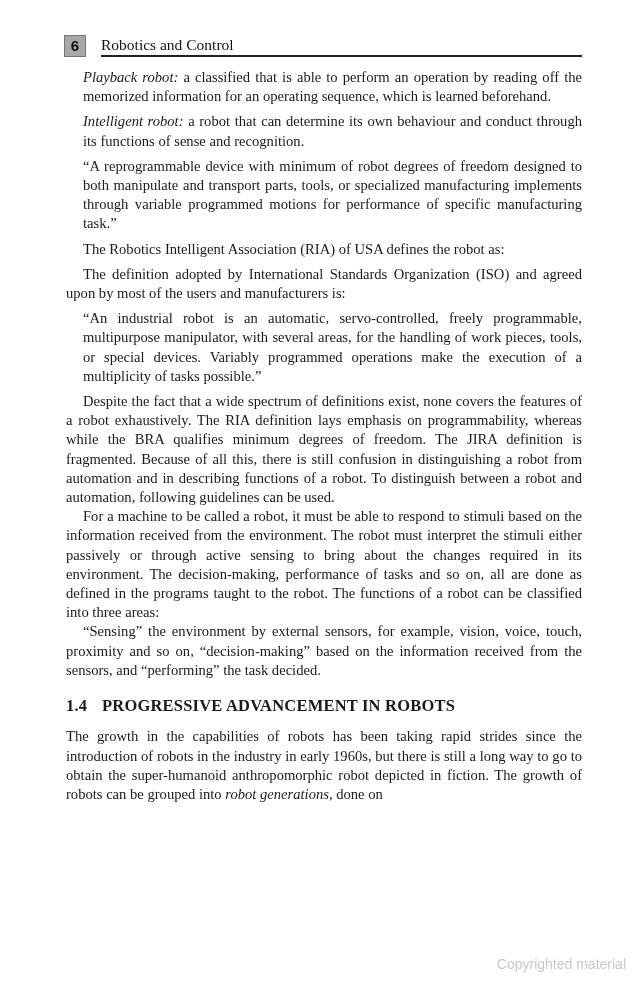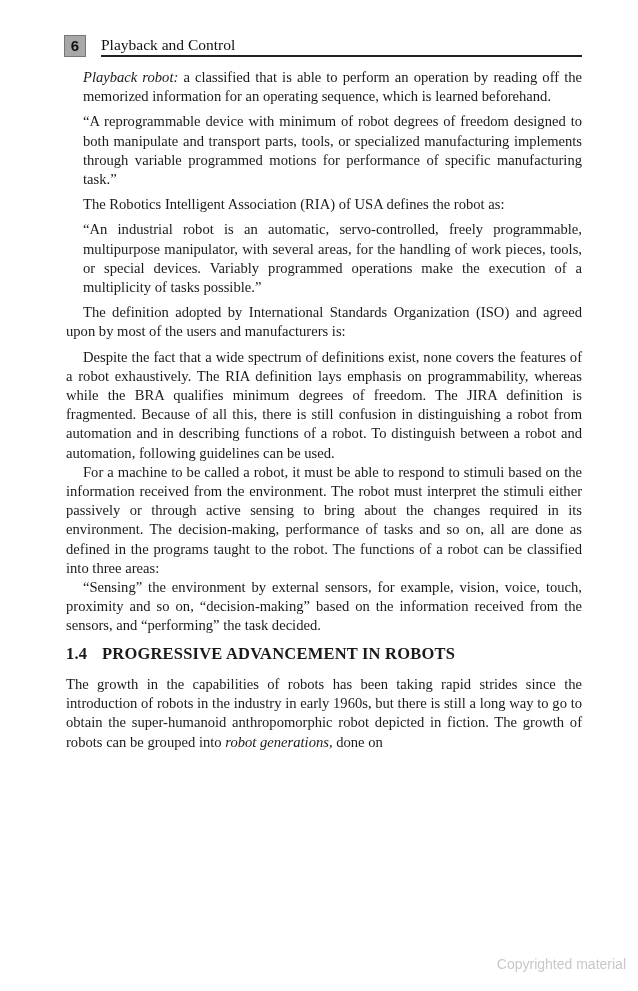--- a/index.html
+++ b/index.html
@@ -11,40 +11,41 @@
              font-family:"Liberation Sans", sans-serif; font-weight:bold; font-size:15px;
              text-align:center; line-height:20px; color:#111; }
   .running { position:absolute; left:37px; top:1px; font-size:15.5px; color:#111; }
   .rule { position:absolute; left:37px; right:0; top:20px; height:1.5px; background:#222; }
   .content { position:absolute; left:66px; top:68px; width:516px; font-size:14.6px; line-height:19.2px; }
   .p { margin:0 0 6px 0; text-align:justify; }
   .ind { padding-left:17px; }
   .first { text-indent:17px; }
   .tight { margin-bottom:0; }
   .it { font-style:italic; }
-  .sect { font-weight:bold; font-size:16.5px; margin:8px 0 12px 0; letter-spacing:0.2px; }
+  .sect { font-weight:bold; font-size:16.5px; margin:16px 0 12px 0; letter-spacing:0.2px; }
   .sect .num { display:inline-block; width:36px; }
   .copy { position:absolute; right:12px; bottom:19px; font-family:"Liberation Sans", sans-serif;
           font-size:14px; color:#c8c8c8; }
 </style>
 </head>
 <body>
 
 <div class="header">
   <div class="pagenum">6</div>
-  <div class="running">Playback and Control</div>
+  <div class="running">Robotics and Control</div>
   <div class="rule"></div>
 </div>
 
 <div class="content">
   <p class="p ind"><span class="it">Playback robot:</span><span> a classified that is able to perform an operation by reading off the memorized information for an operating sequence, which is learned beforehand.</span></p>
+  <p class="p ind"><span class="it">Intelligent robot:</span><span> a robot that can determine its own behaviour and conduct through its functions of sense and recognition.</span></p>
   <p class="p ind">“A reprogrammable device with minimum of robot degrees of freedom designed to both manipulate and transport parts, tools, or specialized manufacturing implements through variable programmed motions for performance of specific manufacturing task.”</p>
   <p class="p ind">The Robotics Intelligent Association (RIA) of USA defines the robot as:</p>
+  <p class="p first">The definition adopted by International Standards Organization (ISO) and agreed upon by most of the users and manufacturers is:</p>
   <p class="p ind">“An industrial robot is an automatic, servo-controlled, freely programmable, multipurpose manipulator, with several areas, for the handling of work pieces, tools, or special devices. Variably programmed operations make the execution of a multiplicity of tasks possible.”</p>
-  <p class="p first">The definition adopted by International Standards Organization (ISO) and agreed upon by most of the users and manufacturers is:</p>
   <p class="p first tight">Despite the fact that a wide spectrum of definitions exist, none covers the features of a robot exhaustively. The RIA definition lays emphasis on programmability, whereas while the BRA qualifies minimum degrees of freedom. The JIRA definition is fragmented. Because of all this, there is still confusion in distinguishing a robot from automation and in describing functions of a robot. To distinguish between a robot and automation, following guidelines can be used.</p>
   <p class="p first tight">For a machine to be called a robot, it must be able to respond to stimuli based on the information received from the environment. The robot must interpret the stimuli either passively or through active sensing to bring about the changes required in its environment. The decision-making, performance of tasks and so on, all are done as defined in the programs taught to the robot. The functions of a robot can be classified into three areas:</p>
   <p class="p first tight">“Sensing” the environment by external sensors, for example, vision, voice, touch, proximity and so on, “decision-making” based on the information received from the sensors, and “performing” the task decided.</p>
 
   <div class="sect"><span class="num">1.4</span><span>PROGRESSIVE ADVANCEMENT IN ROBOTS</span></div>
 
   <p class="p"><span>The growth in the capabilities of robots has been taking rapid strides since the introduction of robots in the industry in early 1960s, but there is still a long way to go to obtain the super-humanoid anthropomorphic robot depicted in fiction. The growth of robots can be grouped into </span><span class="it">robot generations,</span><span> done on</span></p>
 </div>
 
 <div class="copy">Copyrighted material</div>

